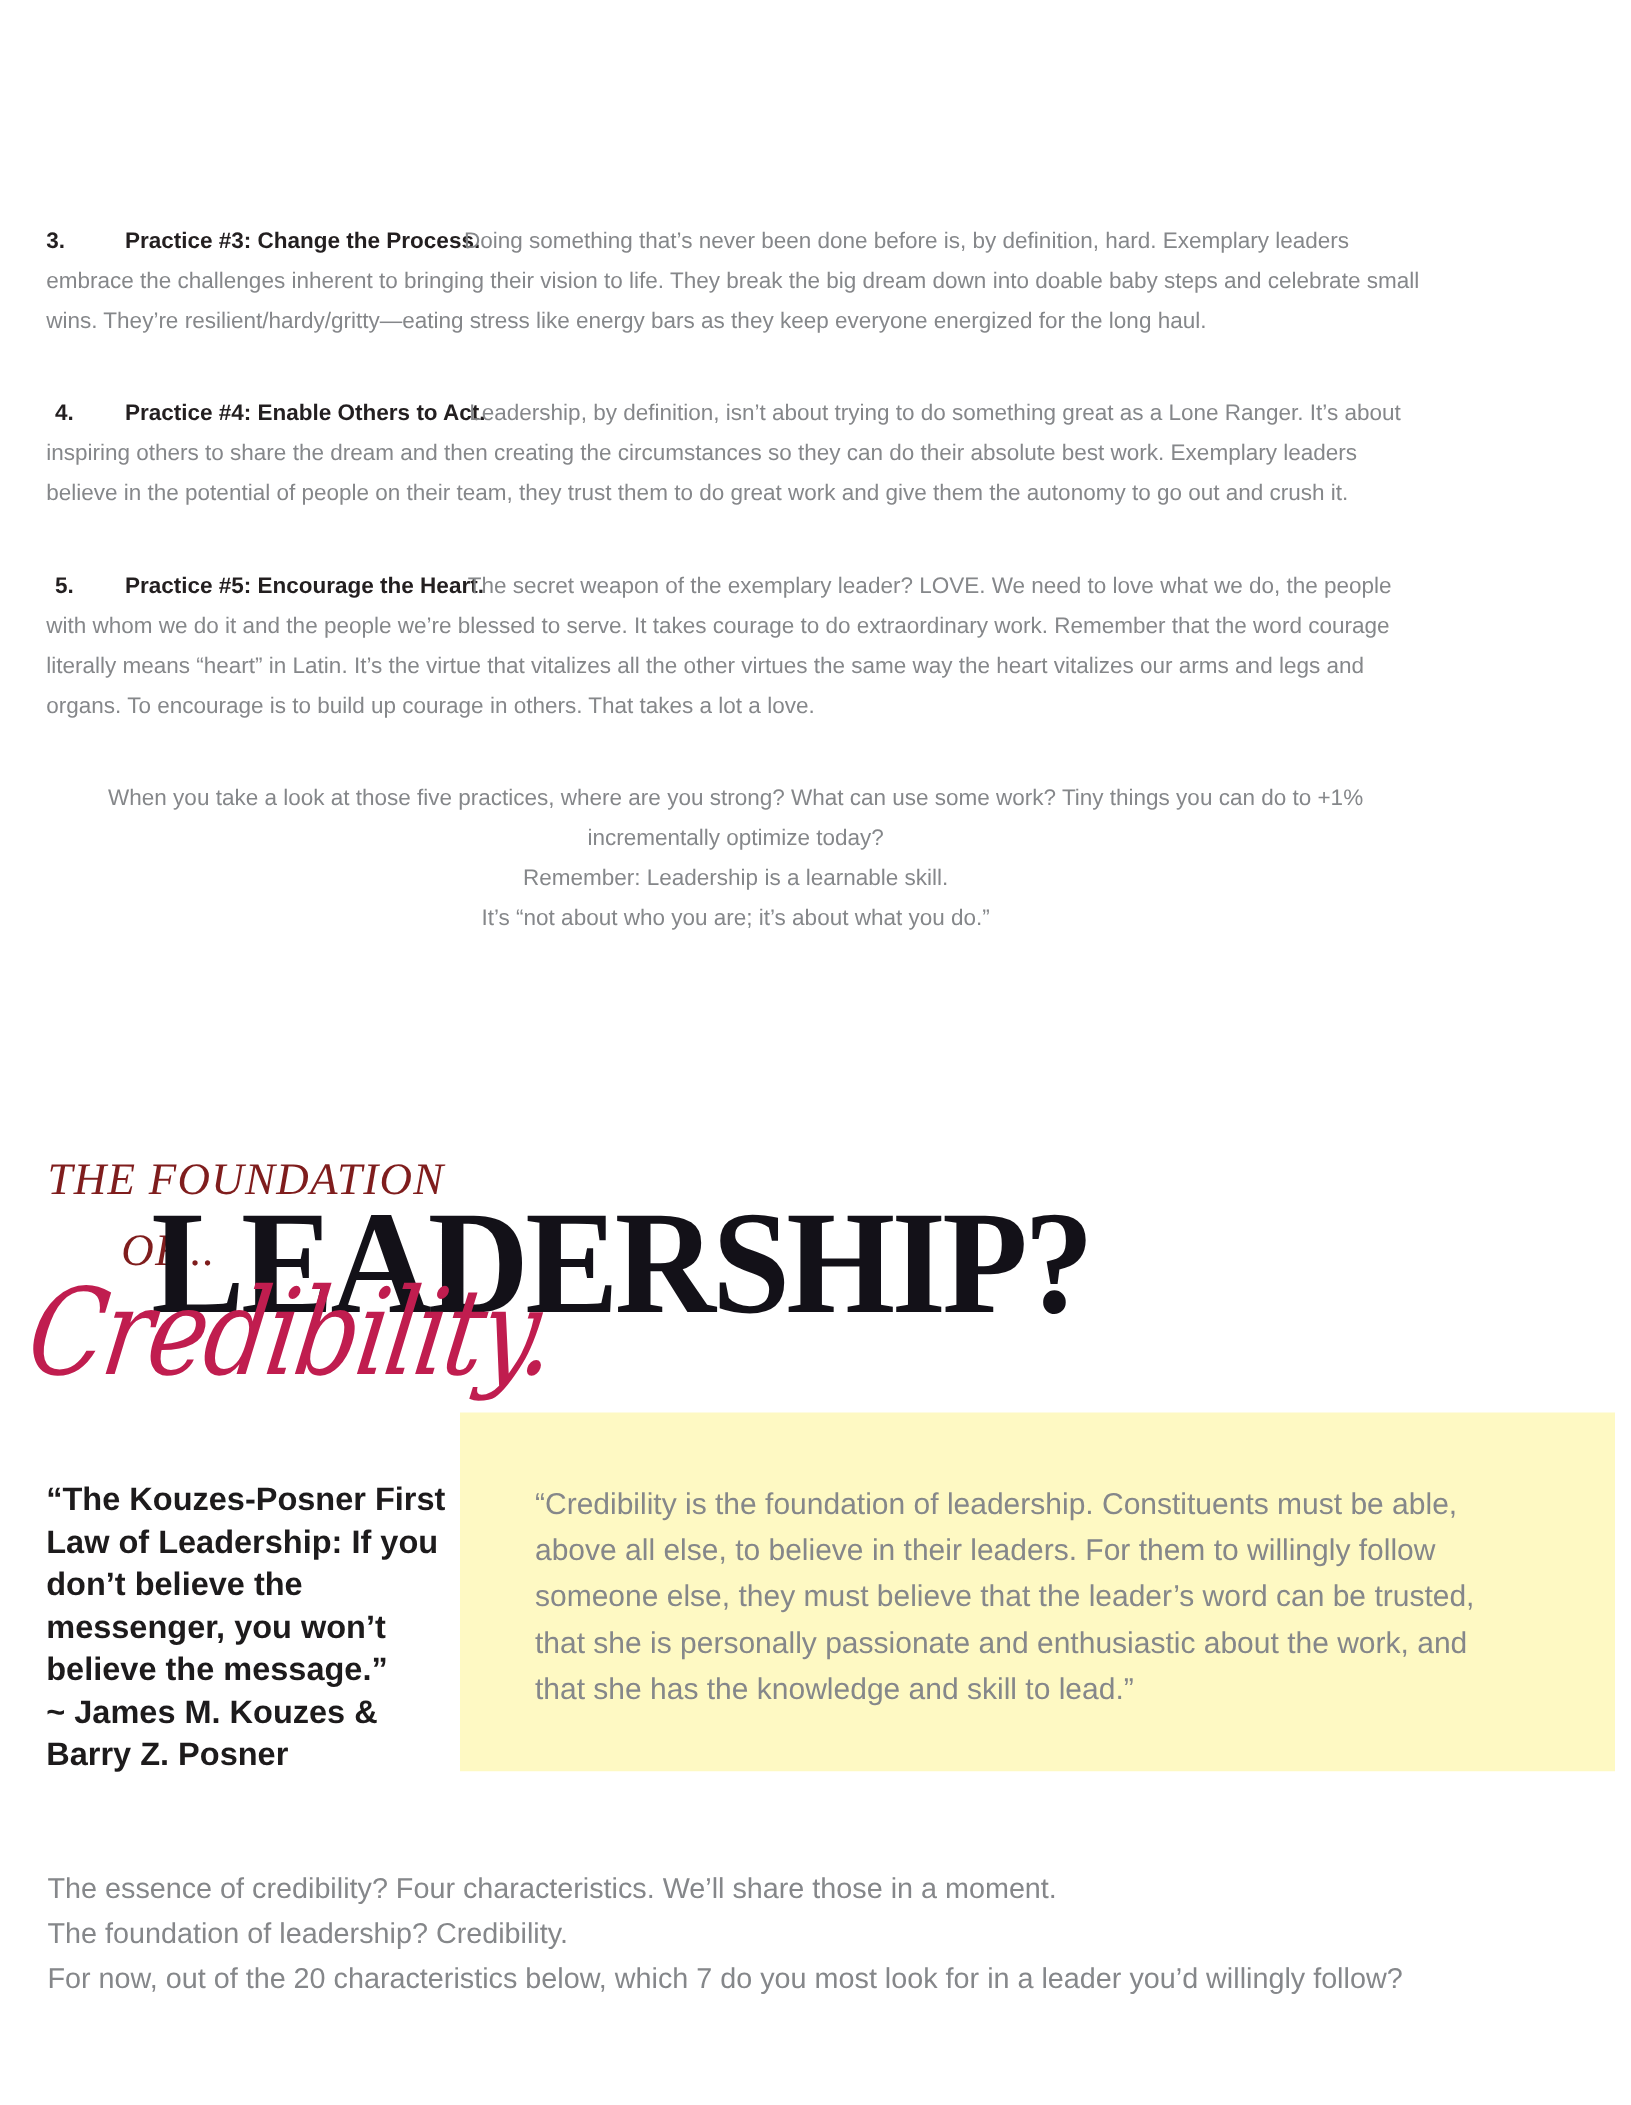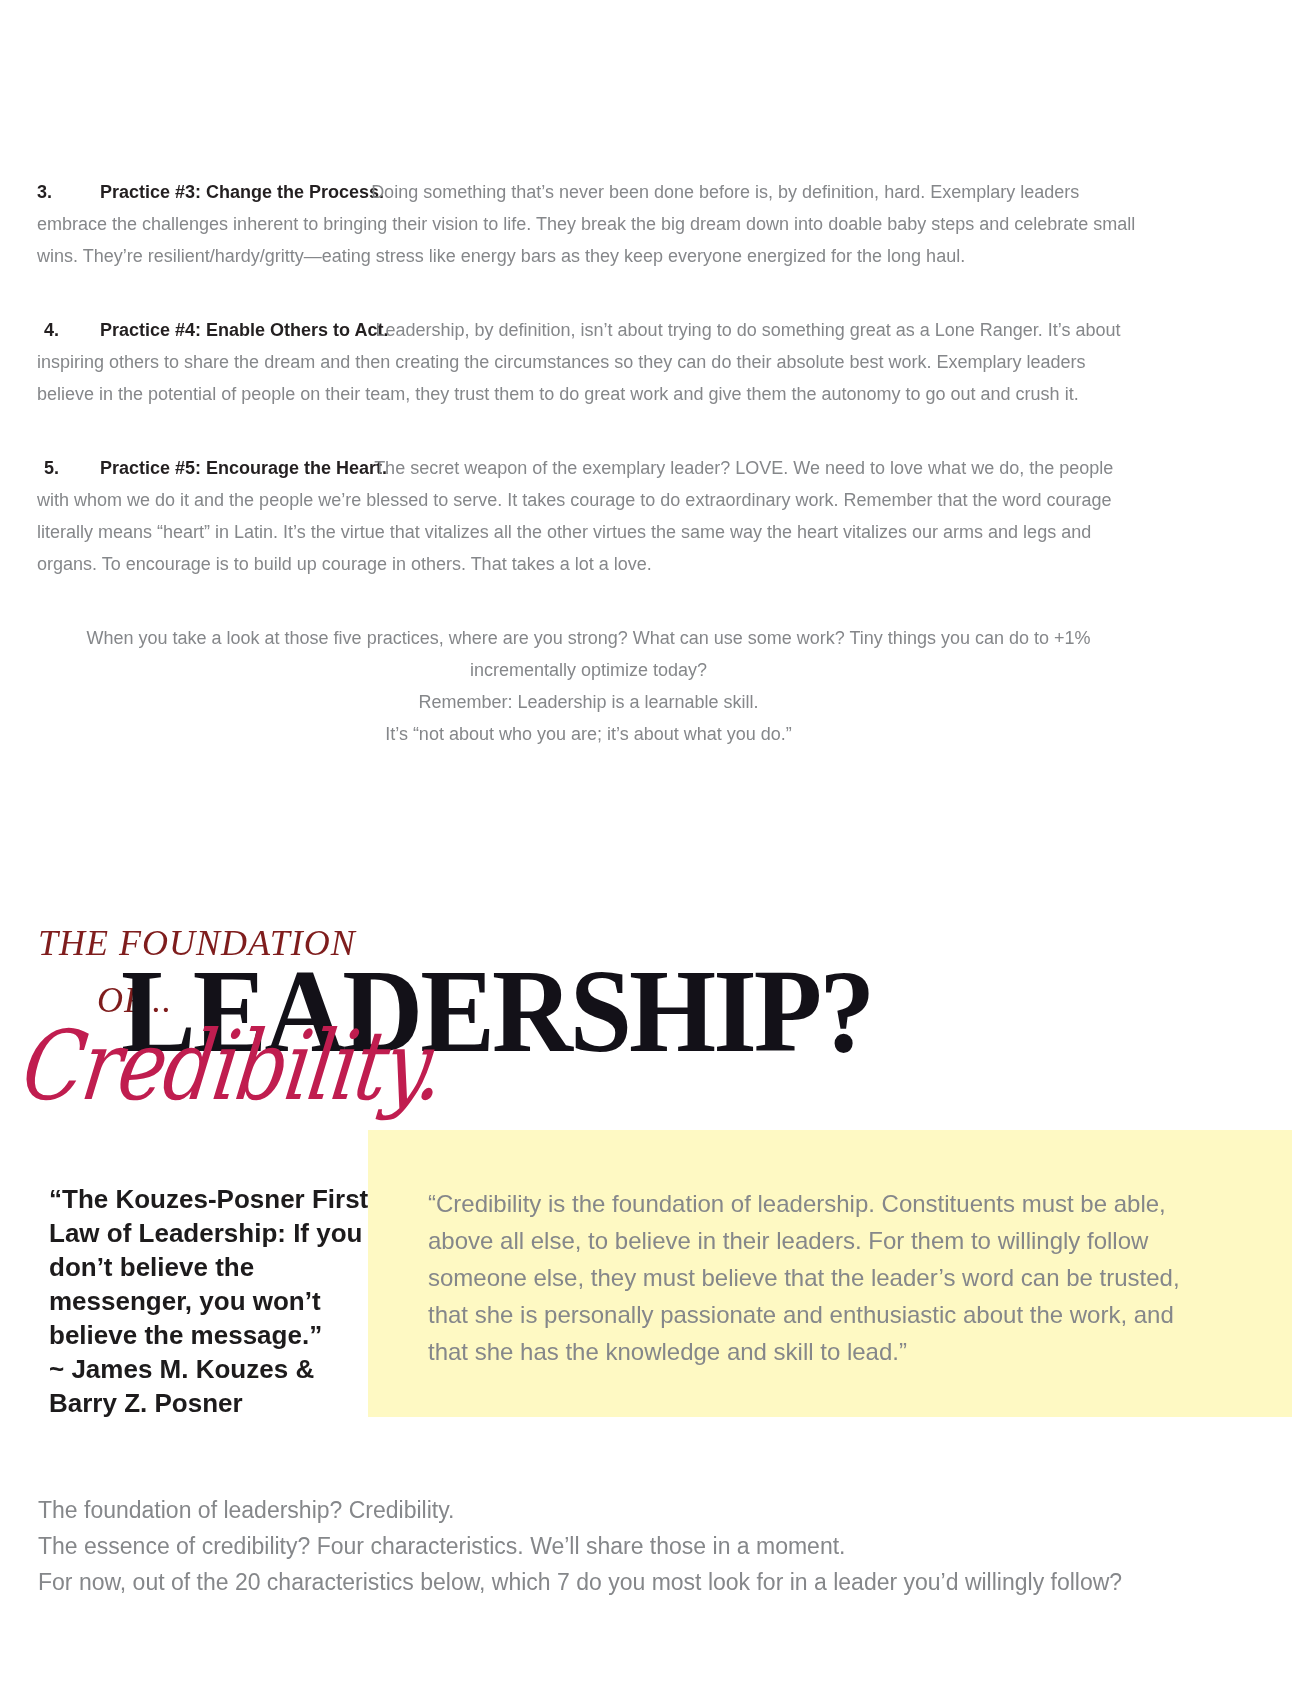--- a/index.html
+++ b/index.html
@@ -46,21 +46,21 @@
     position:absolute;left:-6px;top:98px;
     font-family:"DejaVu Serif","Liberation Serif",serif;font-style:italic;
     font-size:96px;line-height:1;color:#c01d4f;letter-spacing:-3px;
     transform:skewX(-8deg) scaleX(0.84);transform-origin:left top;white-space:nowrap;
     z-index:2;
   }
 
   
   .quote-left{
     position:absolute;left:37px;top:1182px;width:338px;
-    color:#1d1b1c;font-weight:700;font-size:26px;line-height:34px;margin-left:12px;
+    color:#1d1b1c;font-weight:700;font-size:26px;line-height:34px;
   }
   .quote-box{
     position:absolute;left:368px;top:1130px;width:924px;height:287px;
     background:#fef9c3;box-sizing:border-box;padding:55px 78px 0 60px;
     color:#85878a;font-size:24px;line-height:37px;z-index:1;
   }
 
   
   .closing{
     position:absolute;left:38px;top:1492px;width:1108px;
@@ -98,18 +98,18 @@
   <div class="quote-left">
     <div>“The Kouzes-Posner First Law of Leadership: If you don’t believe the messenger, you won’t believe the message.”</div>
     <div>~ James M. Kouzes &amp; Barry Z. Posner</div>
   </div>
 
   <div class="quote-box">
     <div>“Credibility is the foundation of leadership. Constituents must be able, above all else, to believe in their leaders. For them to willingly follow someone else, they must believe that the leader’s word can be trusted, that she is personally passionate and enthusiastic about the work, and that she has the knowledge and skill to lead.”</div>
   </div>
 
   <div class="closing">
+    <div>The essence of credibility? Four characteristics. We’ll share those in a moment.</div>
     <div>The foundation of leadership? Credibility.</div>
-    <div>The essence of credibility? Four characteristics. We’ll share those in a moment.</div>
     <div>For now, out of the 20 characteristics below, which 7 do you most look for in a leader you’d willingly follow?</div>
   </div>
 
 </div>
 
 </body></html>

